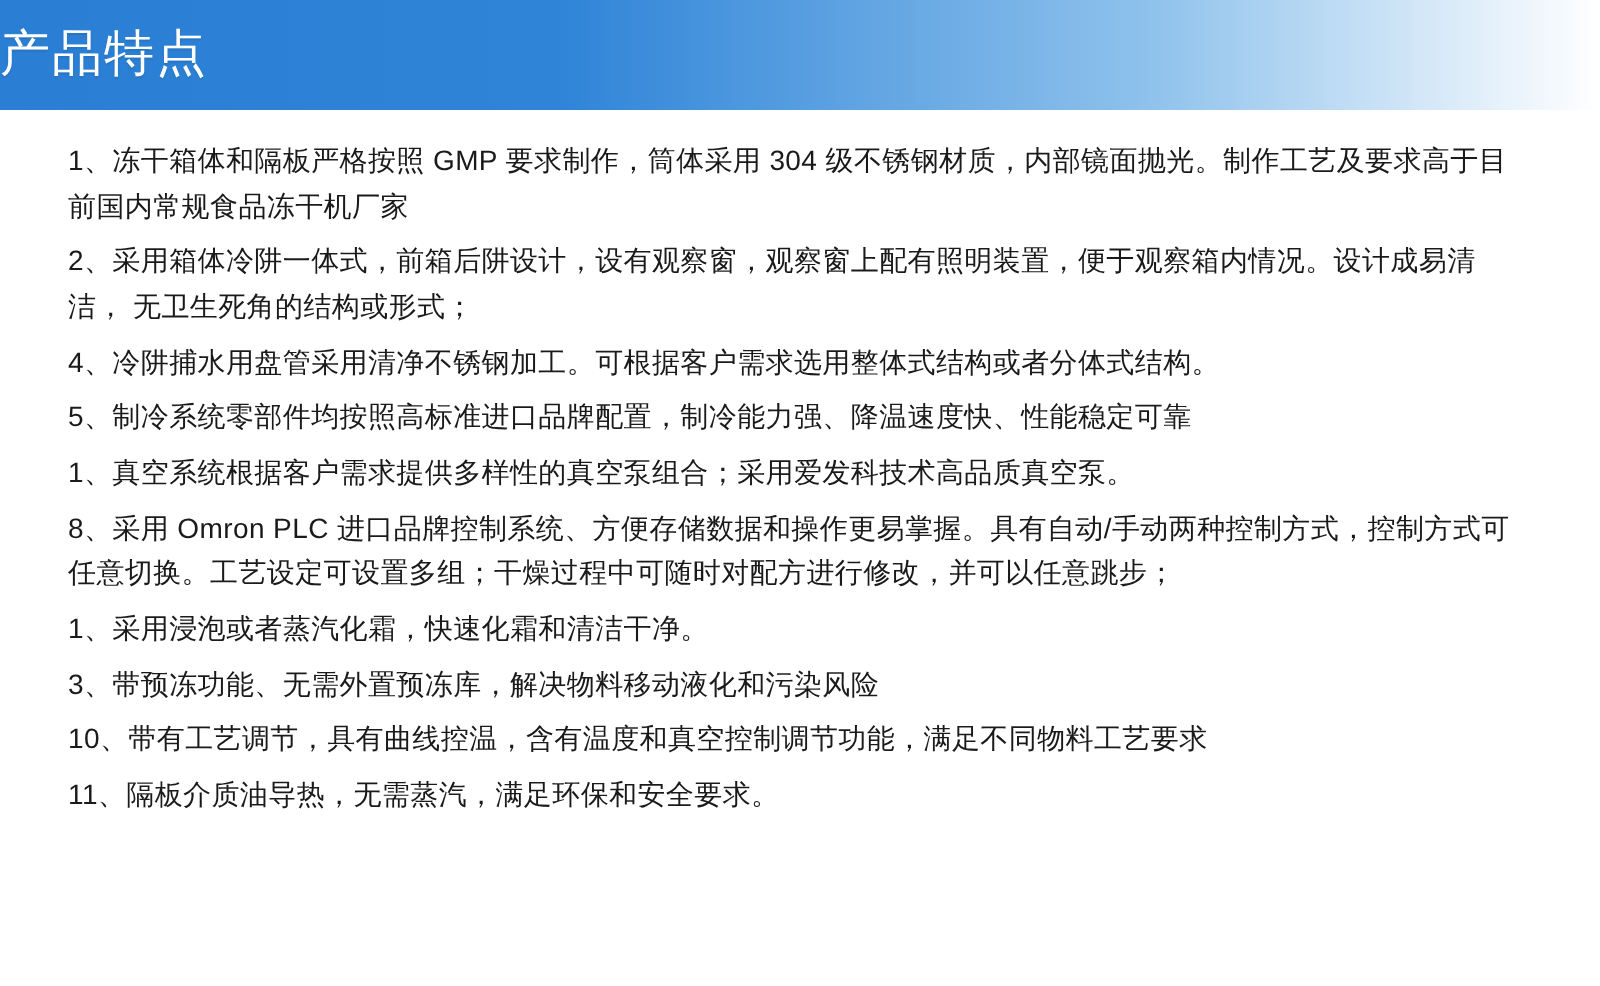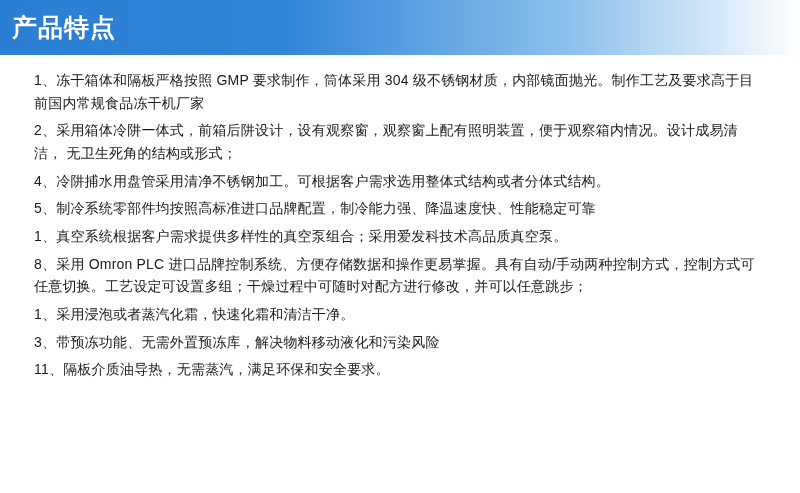--- a/index.html
+++ b/index.html
@@ -23,23 +23,22 @@
     position: relative;
     width: 800px;
     height: 55px;
     background: linear-gradient(to right, #2a7fd4 0%, #2f84d8 35%, #8fc2ec 72%, #ffffff 100%);
     display: flex;
     align-items: center;
   }
   .header-title {
     color: #ffffff;
     font-size: 25px;
-    font-weight: bold;
+    font-weight: normal;
     letter-spacing: 1px;
-    padding-left: 12px;
     line-height: 1;
     text-shadow: 0 1px 1px rgba(0,0,0,0.10);
   }
   .content {
     padding: 14px 34px 0 34px;
   }
   .feature-item {
     color: #1a1a1a;
     font-size: 14px;
     line-height: 1.62;
@@ -62,16 +61,17 @@
 
   <div class="content">
     <p class="feature-item">1、冻干箱体和隔板严格按照 GMP 要求制作，筒体采用 304 级不锈钢材质，内部镜面抛光。制作工艺及要求高于目前国内常规食品冻干机厂家</p>
     <p class="feature-item">2、采用箱体冷阱一体式，前箱后阱设计，设有观察窗，观察窗上配有照明装置，便于观察箱内情况。设计成易清洁，  无卫生死角的结构或形式；</p>
     <p class="feature-item">4、冷阱捕水用盘管采用清净不锈钢加工。可根据客户需求选用整体式结构或者分体式结构。</p>
     <p class="feature-item">5、制冷系统零部件均按照高标准进口品牌配置，制冷能力强、降温速度快、性能稳定可靠</p>
     <p class="feature-item">1、真空系统根据客户需求提供多样性的真空泵组合；采用爱发科技术高品质真空泵。</p>
     <p class="feature-item">8、采用 Omron PLC 进口品牌控制系统、方便存储数据和操作更易掌握。具有自动/手动两种控制方式，控制方式可任意切换。工艺设定可设置多组；干燥过程中可随时对配方进行修改，并可以任意跳步；</p>
     <p class="feature-item">1、采用浸泡或者蒸汽化霜，快速化霜和清洁干净。</p>
     <p class="feature-item">3、带预冻功能、无需外置预冻库，解决物料移动液化和污染风险</p>
+    <p class="feature-item">10、带有工艺调节，具有曲线控温，含有温度和真空控制调节功能，满足不同物料工艺要求</p>
     <p class="feature-item">11、隔板介质油导热，无需蒸汽，满足环保和安全要求。</p>
   </div>
 
 </div>
 
 </body></html>

